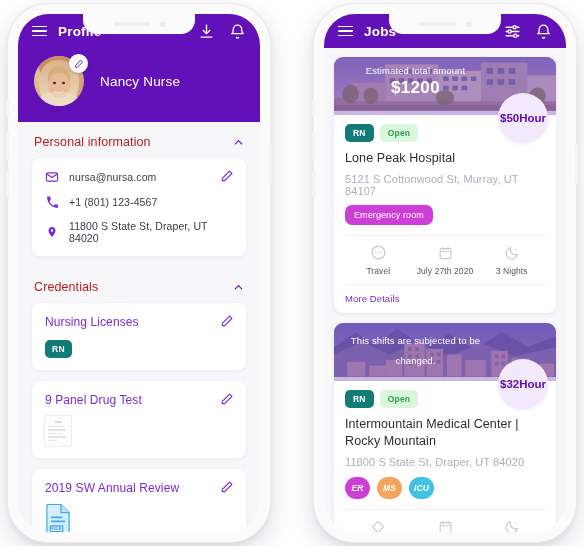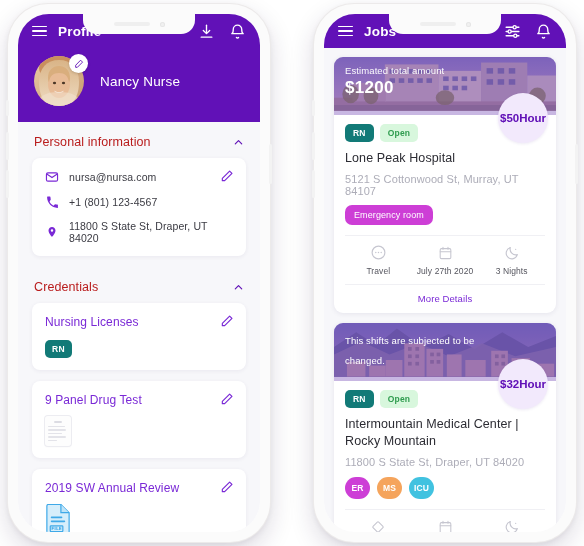--- a/index.html
+++ b/index.html
@@ -65,44 +65,44 @@
              display:flex;flex-direction:column;justify-content:center;padding:3px;box-sizing:border-box;gap:2px;}
   .doc-thumb span{display:block;height:1.5px;background:#e3e3e9;border-radius:1px;}
 
   
   .jobs-body{background:#f7f7fa;padding:9px 10px 0 10px;}
   .job-card{background:#fff;border-radius:9px;box-shadow:0 1px 5px rgba(60,40,100,.09);
             margin-bottom:10px;overflow:visible;position:relative;}
   .banner{height:58px;border-radius:9px 9px 0 0;position:relative;overflow:hidden;}
   .banner .bgimg{position:absolute;inset:0;}
   .banner .veil{position:absolute;inset:0;background:rgba(95,45,170,.34);}
-  .banner .btxt{position:absolute;left:11px;top:8px;right:70px;color:#fff;z-index:3;}
+  .banner .btxt{position:absolute;left:11px;top:8px;right:70px;color:#fff;z-index:3;text-align:center;}
   .banner .blabel{font-size:9.5px;opacity:.97;letter-spacing:.1px;}
   .banner .bamount{font-size:17px;font-weight:bold;margin-top:2px;letter-spacing:.3px;}
   .banner .bnote{font-size:9.5px;line-height:20px;letter-spacing:.1px;}
   .rate-bubble{position:absolute;right:8px;top:36px;width:50px;height:50px;border-radius:50%;
                background:#f2e9fc;display:flex;flex-direction:row;align-items:center;justify-content:center;
                color:#6111b7;font-weight:bold;font-size:11.5px;line-height:14px;z-index:8;
                box-shadow:0 1px 3px rgba(80,40,150,.10);}
   .job-body{padding:9px 11px 0 11px;}
   .tagrow{display:flex;gap:6px;align-items:center;margin-bottom:8px;}
   .tag{border-radius:5px;font-size:8.5px;font-weight:bold;padding:4px 8px;letter-spacing:.2px;}
   .job-name{font-size:12.5px;color:#2c2c33;line-height:17px;letter-spacing:.1px;}
   .job-addr{font-size:11px;color:#adadb8;margin-top:6px;letter-spacing:.1px;}
   .spec-pill{display:inline-block;background:#cd3ed6;color:#fff;font-size:9px;border-radius:7px;
              padding:5px 9px;margin-top:8px;letter-spacing:.1px;}
   .metarow{display:flex;border-top:1px solid #f0f0f4;margin-top:10px;}
   .meta{flex:1;text-align:center;padding:8px 0 8px 0;}
   .meta .mi{height:17px;display:flex;align-items:center;justify-content:center;margin-bottom:5px;}
   .meta .ml{font-size:8.5px;color:#56565f;letter-spacing:.1px;}
-  .more{border-top:1px solid #f0f0f4;text-align:center;padding:8px 0 9px 0;
+  .more{border-top:1px solid #f0f0f4;text-align:left;padding:8px 0 9px 0;
         color:#7a29d6;font-size:9.5px;cursor:pointer;letter-spacing:.1px;}
   .spec-row{display:flex;gap:7px;margin-top:9px;}
   .spec-sq{width:25px;height:22px;border-radius:11px;display:flex;align-items:center;justify-content:center;
-           color:#fff;font-size:8.5px;font-weight:bold;letter-spacing:.2px;}
+           color:#fff;font-size:8.5px;font-weight:bold;letter-spacing:.2px;font-style:italic;}
 </style>
 </head>
 <body>
 
 <div class="stage">
 
   <div class="phone left">
     <div class="side-btn sb1"></div>
     <div class="side-btn sb2"></div>
     <div class="side-btn sb3"></div>

